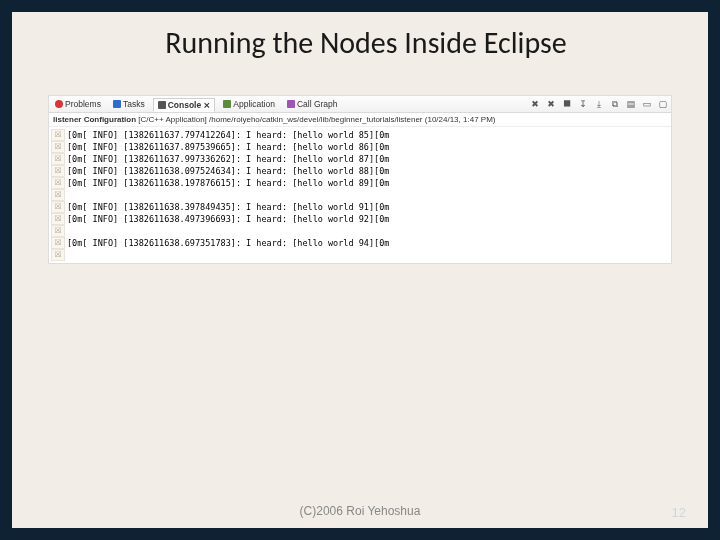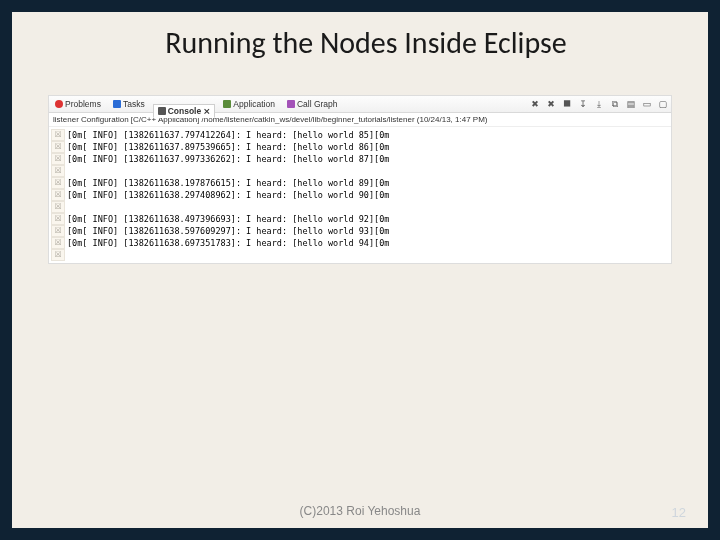--- a/index.html
+++ b/index.html
@@ -48,21 +48,21 @@
     gap: 2px;
     padding: 1px 4px;
     color: #333;
     white-space: nowrap;
   }
   .tab.active {
     background: #fff;
     border: 1px solid #cfcfcf;
     border-bottom-color: #fff;
     position: relative;
-    top: 7px;
+    top: 1px;
     font-weight: bold;
   }
   .tab .ic { width:8px; height:8px; display:inline-block; }
   .ic-err    { background:#d33; border-radius:50%; }
   .ic-task   { background:#2b6cd6; border-radius:1px; }
   .ic-con    { background:#555; border-radius:1px; }
   .ic-prop   { background:#5a8c3a; border-radius:1px; }
   .ic-graph  { background:#a352b8; border-radius:1px; }
   .spacer { flex:1; }
   .tbtn {
@@ -71,21 +71,21 @@
     color:#555;
     font-size:9px;
     cursor:pointer;
   }
   .launch-line {
     padding: 2px 4px;
     font-size: 8px;
     color: #333;
     border-bottom: 1px solid #eee;
   }
-  .launch-line .cfg { font-weight: normal; }
+  .launch-line .cfg { font-weight: bold; }
   .console {
     font-family: "Consolas","DejaVu Sans Mono",monospace;
     font-size: 8.5px;
     line-height: 12px;
     padding: 2px 2px;
   }
   .console .row {
     display:flex;
     align-items:flex-start;
   }
@@ -159,64 +159,64 @@
       <span class="tbtn">⤓</span>
       <span class="tbtn">⧉</span>
       <span class="tbtn">▤</span>
       <span class="tbtn">▭</span>
       <span class="tbtn">▢</span>
     </div>
 
     <div class="launch-line">
       <span class="cfg">listener Configuration</span>
       <span>[C/C++ Application]</span>
-      <span>/home/listener/catkin_ws/devel/lib/beginner_tutorials/listener</span>
+      <span>/home/roiyeho/catkin_ws/devel/lib/beginner_tutorials/listener</span>
       <span>(10/24/13, 1:47 PM)</span>
     </div>
 
     <div class="console" id="console">
         <div class="row">
           <div class="gut">☒</div>
           <div>[0m[ INFO] [1382611637.797412264]: I heard: [hello world 85][0m</div>
         </div>
         <div class="row">
           <div class="gut">☒</div>
           <div>[0m[ INFO] [1382611637.897539665]: I heard: [hello world 86][0m</div>
         </div>
         <div class="row">
           <div class="gut">☒</div>
           <div>[0m[ INFO] [1382611637.997336262]: I heard: [hello world 87][0m</div>
         </div>
         <div class="row">
           <div class="gut">☒</div>
+          <div>[0m[ INFO] [1382611638.097524634]: I heard: [hello world 88][0m</div>
         </div>
         <div class="row">
           <div class="gut">☒</div>
           <div>[0m[ INFO] [1382611638.197876615]: I heard: [hello world 89][0m</div>
         </div>
         <div class="row">
           <div class="gut">☒</div>
-          <div>[0m[ INFO] [1382611638.297408962]: I heard: [hello world 90][0m</div>
-        </div>
-        <div class="row">
-          <div class="gut">☒</div>
+        </div>
+        <div class="row">
+          <div class="gut">☒</div>
+          <div>[0m[ INFO] [1382611638.397849435]: I heard: [hello world 91][0m</div>
         </div>
         <div class="row">
           <div class="gut">☒</div>
           <div>[0m[ INFO] [1382611638.497396693]: I heard: [hello world 92][0m</div>
         </div>
         <div class="row">
           <div class="gut">☒</div>
-          <div>[0m[ INFO] [1382611638.597609297]: I heard: [hello world 93][0m</div>
         </div>
         <div class="row">
           <div class="gut">☒</div>
           <div>[0m[ INFO] [1382611638.697351783]: I heard: [hello world 94][0m</div>
         </div>
         <div class="row">
           <div class="gut">☒</div>
         </div>
       </div>
   </div>
 
-  <div class="footer">(C)2013 Roi Yehoshua</div>
+  <div class="footer">(C)2006 Roi Yehoshua</div>
   <div class="pagenum">12</div>
 </div>
 
 </body></html>

